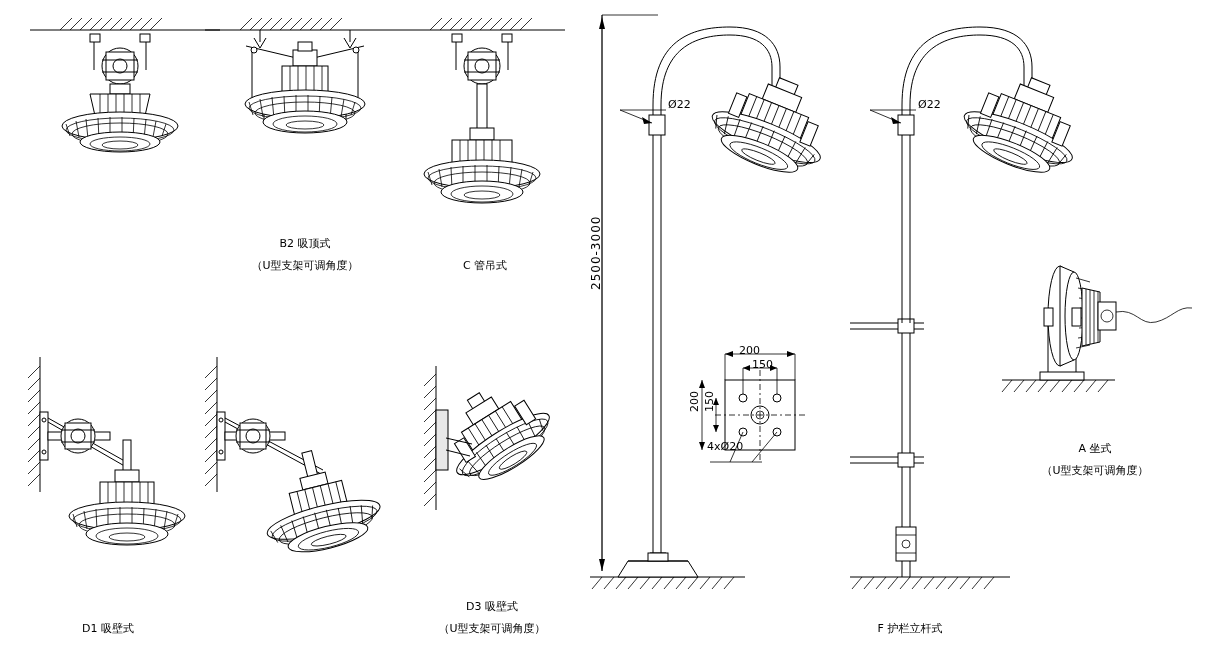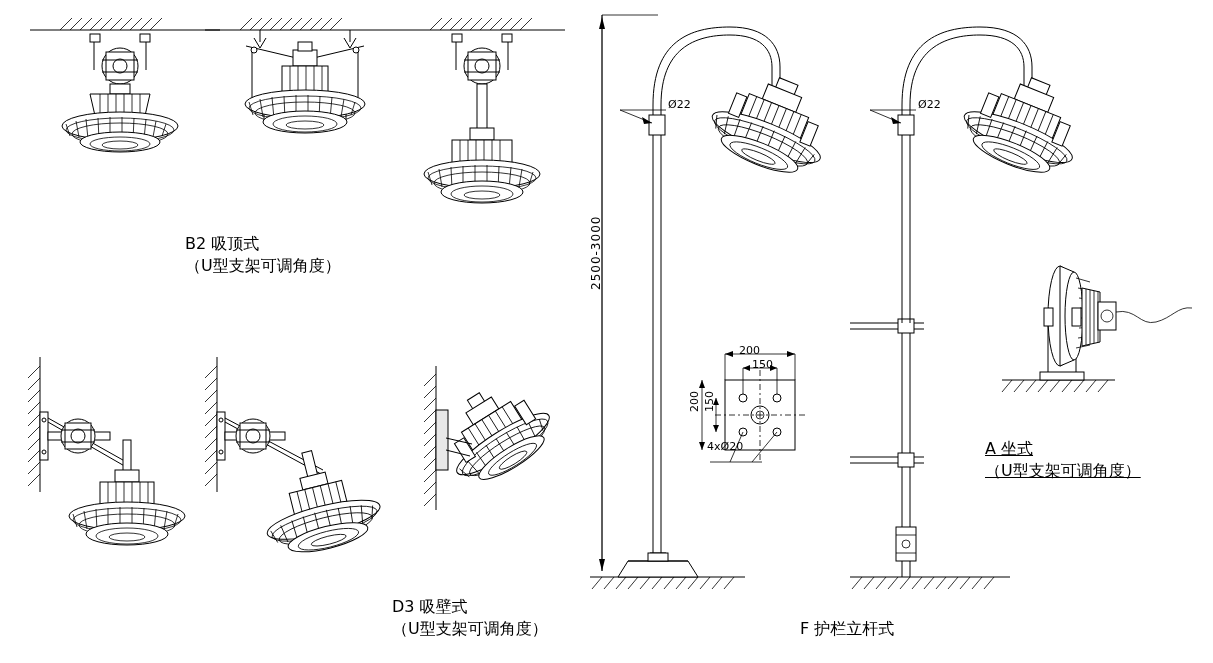--- a/index.html
+++ b/index.html
@@ -15,23 +15,23 @@
     width: 1213px;
     height: 663px;
     background: #ffffff;
     overflow: hidden;
   }
   .fig {
     position: absolute;
   }
   .caption {
     position: absolute;
-    text-align: left;
+    text-align: center;
     color: #000000;
-    font-size: 16px;
+    font-size: 11px;
     line-height: 22px;
     white-space: pre-line;
     font-family: "DejaVu Sans", "Liberation Sans", sans-serif;
   }
   .dim-label {
     position: absolute;
     font-size: 11px;
     color: #000;
     font-family: "DejaVu Sans", "Liberation Sans", sans-serif;
   }
@@ -222,20 +222,21 @@
         <line x1="109" y1="158" x2="108" y2="182"></line>
           <line x1="121" y1="159" x2="119" y2="181"></line>
         <line x1="132" y1="161" x2="129" y2="179"></line>
           <line x1="143" y1="164" x2="139" y2="177"></line>
       </g>
       <ellipse class="fillw" cx="92" cy="184" rx="41" ry="11"></ellipse>
       <ellipse class="ln-thin" cx="92" cy="186" rx="31" ry="8"></ellipse>
       <ellipse class="ln-thin" cx="92" cy="187" rx="18" ry="4"></ellipse>
     </svg>
   </div>
+  <div class="caption" style="left:390px; top:255px; width:190px;">C  管吊式</div>
 
   <div class="fig" style="left:18px; top:352px;">
     <svg width="200" height="230" viewBox="0 0 200 230">
 
       <line class="ln" x1="22" y1="5" x2="22" y2="140"></line>
       <g class="ln-thin">
         <line x1="22" y1="14" x2="10" y2="26"></line>
           <line x1="22" y1="26" x2="10" y2="38"></line>
         <line x1="22" y1="38" x2="10" y2="50"></line>
           <line x1="22" y1="50" x2="10" y2="62"></line>
@@ -287,20 +288,21 @@
         <line x1="126" y1="156" x2="125" y2="180"></line>
           <line x1="138" y1="157" x2="136" y2="179"></line>
         <line x1="149" y1="159" x2="146" y2="177"></line>
           <line x1="160" y1="162" x2="156" y2="175"></line>
       </g>
       <ellipse class="fillw" cx="109" cy="182" rx="41" ry="11"></ellipse>
       <ellipse class="ln-thin" cx="109" cy="184" rx="31" ry="8"></ellipse>
       <ellipse class="ln-thin" cx="109" cy="185" rx="18" ry="4"></ellipse>
     </svg>
   </div>
+  <div class="caption" style="left:8px; top:618px; width:200px;">D1  吸壁式</div>
 
   <div class="fig" style="left:195px; top:352px;">
     <svg width="210" height="230" viewBox="0 0 210 230">
       <line class="ln" x1="22" y1="5" x2="22" y2="140"></line>
       <g class="ln-thin">
         <line x1="22" y1="14" x2="10" y2="26"></line>
           <line x1="22" y1="26" x2="10" y2="38"></line>
         <line x1="22" y1="38" x2="10" y2="50"></line>
           <line x1="22" y1="50" x2="10" y2="62"></line>
         <line x1="22" y1="62" x2="10" y2="74"></line>
@@ -672,15 +674,15 @@
 
       <rect class="fillw" x="108" y="52" width="18" height="28"></rect>
       <circle class="ln-thin" cx="117" cy="66" r="6"></circle>
 
       <path class="ln-thin" d="M126,62 C146,58 150,76 166,72 C182,68 188,56 202,58"></path>
 
       <rect class="fillw" x="54" y="58" width="9" height="18"></rect>
       <rect class="fillw" x="82" y="58" width="9" height="18"></rect>
     </svg>
   </div>
-  <div class="caption" style="left:985px; top:438px; width:220px;text-decoration:underline;"><span>A  坐式</span><br><span>（U型支架可调角度）</span></div>
+  <div class="caption" style="left:985px; top:438px; width:220px;"><span>A  坐式</span><br><span>（U型支架可调角度）</span></div>
 
 </div>
 
 </body></html>

